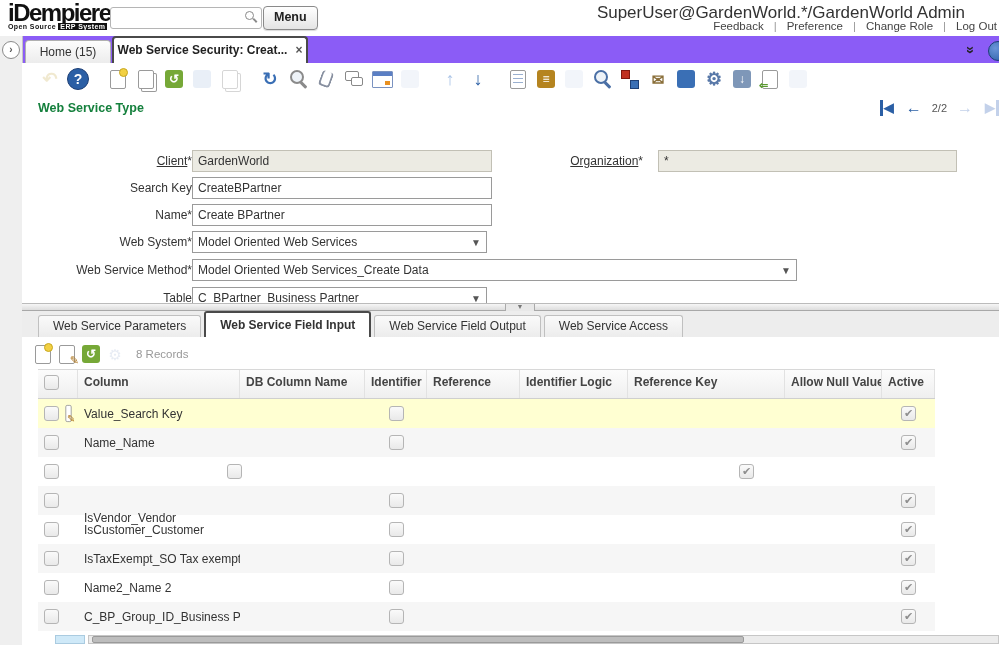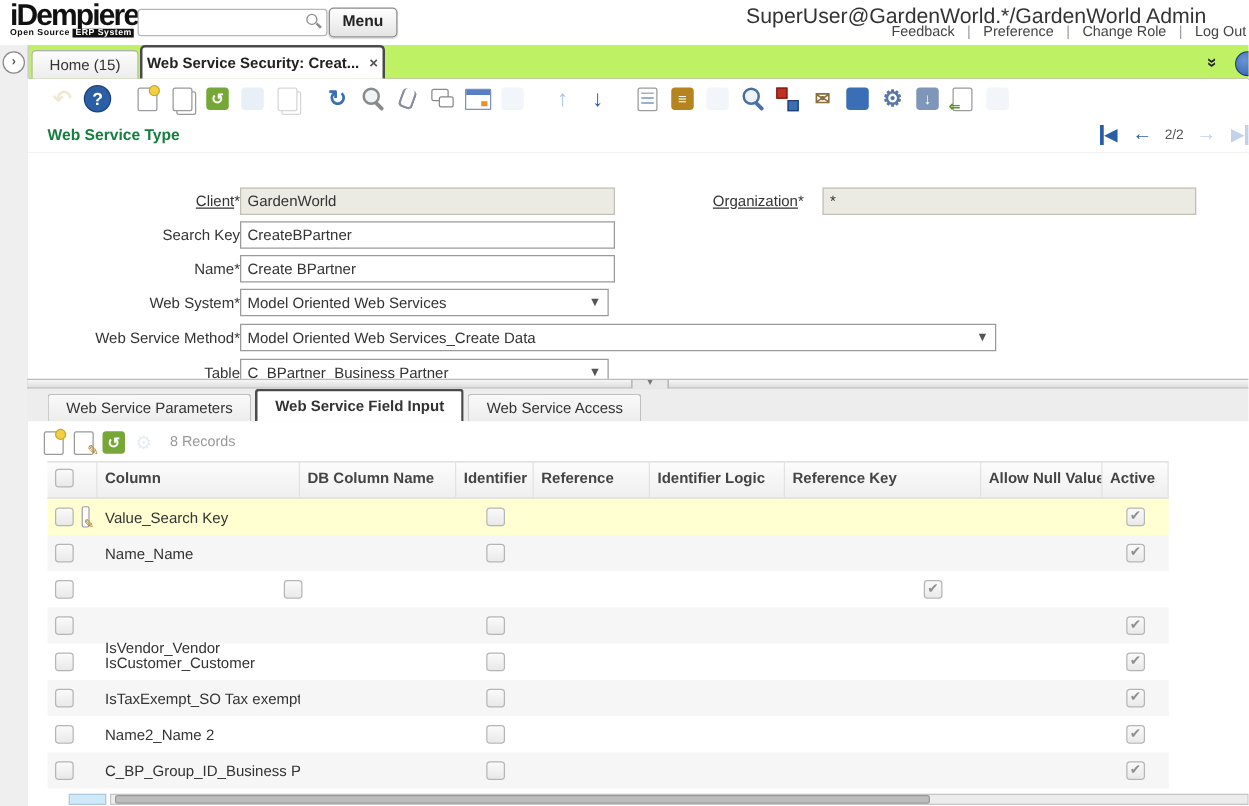--- a/index.html
+++ b/index.html
@@ -24,21 +24,21 @@
       background:#8a8a8a;transform:rotate(-45deg);}
   .menu-btn{position:absolute;top:6px;left:263px;height:22px;padding:0 10px;
       border:1px solid #8a8a8a;border-radius:4px;background:linear-gradient(#fff,#e4e4e4);
       font-weight:bold;font-size:12.5px;color:#222;line-height:21px;box-shadow:0 1px 1px rgba(0,0,0,.15);}
   .userinfo{position:absolute;top:3px;right:34px;font-size:17px;color:#333;}
   .hdr-links{position:absolute;top:20px;right:-8px;font-size:11.5px;color:#444;white-space:nowrap;}
   .hdr-links span.lnk{padding:0 10px;cursor:pointer;}
   .hdr-links span.sep{color:#999;}
 
   
-  #tabstrip{position:absolute;top:36px;left:22px;right:0;height:27px;background:#bef264;
+  #tabstrip{position:absolute;top:36px;left:22px;right:0;height:27px;background:#8b5cf6;
       border-bottom:1px solid #6d28d9;}
   .tab{position:absolute;bottom:0;box-sizing:border-box;border-radius:4px 4px 0 0;
       text-align:center;white-space:nowrap;overflow:hidden;}
   .tab-home{left:3px;width:86px;height:23px;background:linear-gradient(#fdfdfd,#ececec);
       border:1px solid #b0b0b0;border-bottom:none;line-height:22px;font-size:12px;color:#333;}
   .tab-active{left:90px;width:196px;height:27px;background:#fff;border:2px solid #4a4a4a;
       border-bottom:none;line-height:24px;font-weight:bold;font-size:12px;color:#222;}
   .tab-close{font-weight:bold;color:#555;margin-left:8px;font-size:12px;}
   .collapse-chevrons{position:absolute;right:24px;top:6px;font-size:14px;font-weight:bold;color:#222;
       transform:rotate(90deg);display:inline-block;}
@@ -311,20 +311,21 @@
   </div>
 
   <div id="splitter">
     <div class="split-handle">▼</div>
   </div>
 
   <div id="detail">
     <div id="subtabs">
         <div class="stab">Web Service Parameters</div>
         <div class="stab active">Web Service Field Input</div>
+        <div class="stab">Web Service Field Output</div>
         <div class="stab">Web Service Access</div>
       </div>
     <div id="dtoolbar">
         <span class="dtb-i">
           <span class="doc doc-new"></span>
         </span>
         <span class="dtb-i">
           <span class="doc doc-edit"></span>
         </span>
         <span class="dtb-i">

